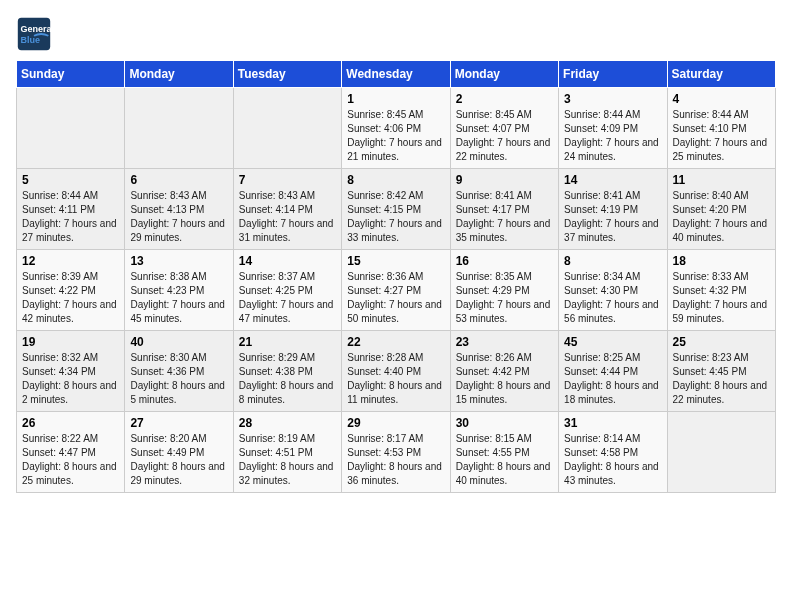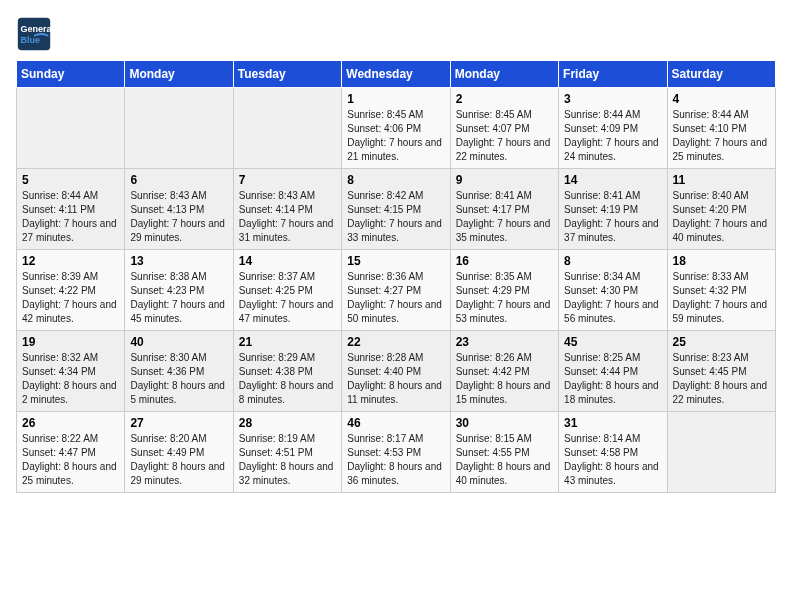--- a/index.html
+++ b/index.html
@@ -234,21 +234,21 @@
         </td>
         <td>
           <span class="day-number">27</span>
           <div class="day-info">Sunrise: 8:20 AM<br>Sunset: 4:49 PM<br>Daylight: 8 hours and 29 minutes.</div>
         </td>
         <td>
           <span class="day-number">28</span>
           <div class="day-info">Sunrise: 8:19 AM<br>Sunset: 4:51 PM<br>Daylight: 8 hours and 32 minutes.</div>
         </td>
         <td>
-          <span class="day-number">46</span>
+          <span class="day-number">29</span>
           <div class="day-info">Sunrise: 8:17 AM<br>Sunset: 4:53 PM<br>Daylight: 8 hours and 36 minutes.</div>
         </td>
         <td>
           <span class="day-number">30</span>
           <div class="day-info">Sunrise: 8:15 AM<br>Sunset: 4:55 PM<br>Daylight: 8 hours and 40 minutes.</div>
         </td>
         <td>
           <span class="day-number">31</span>
           <div class="day-info">Sunrise: 8:14 AM<br>Sunset: 4:58 PM<br>Daylight: 8 hours and 43 minutes.</div>
         </td>

